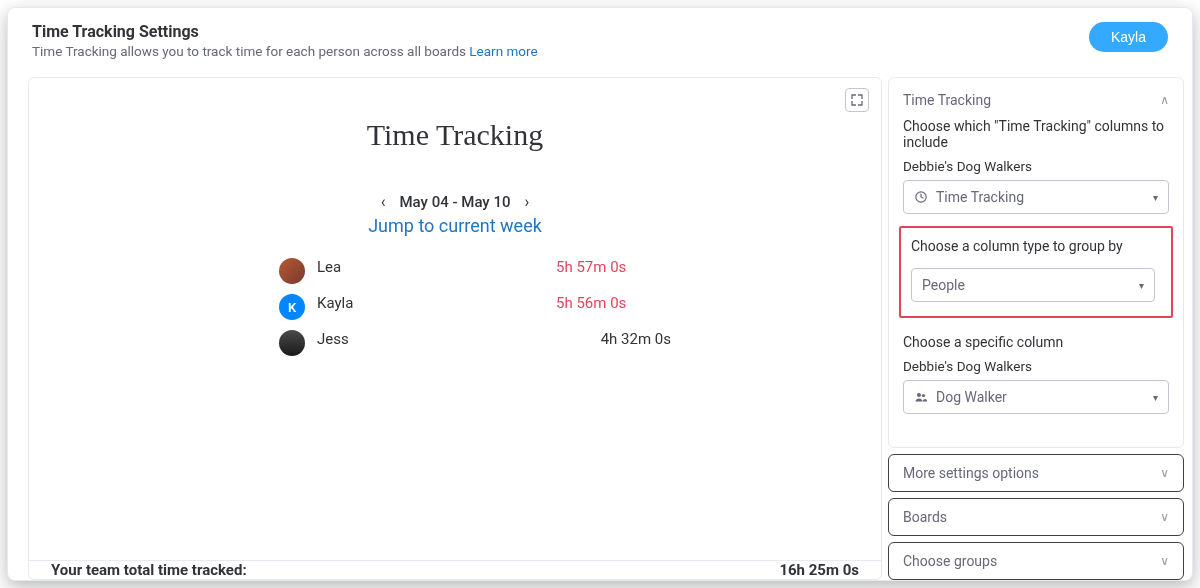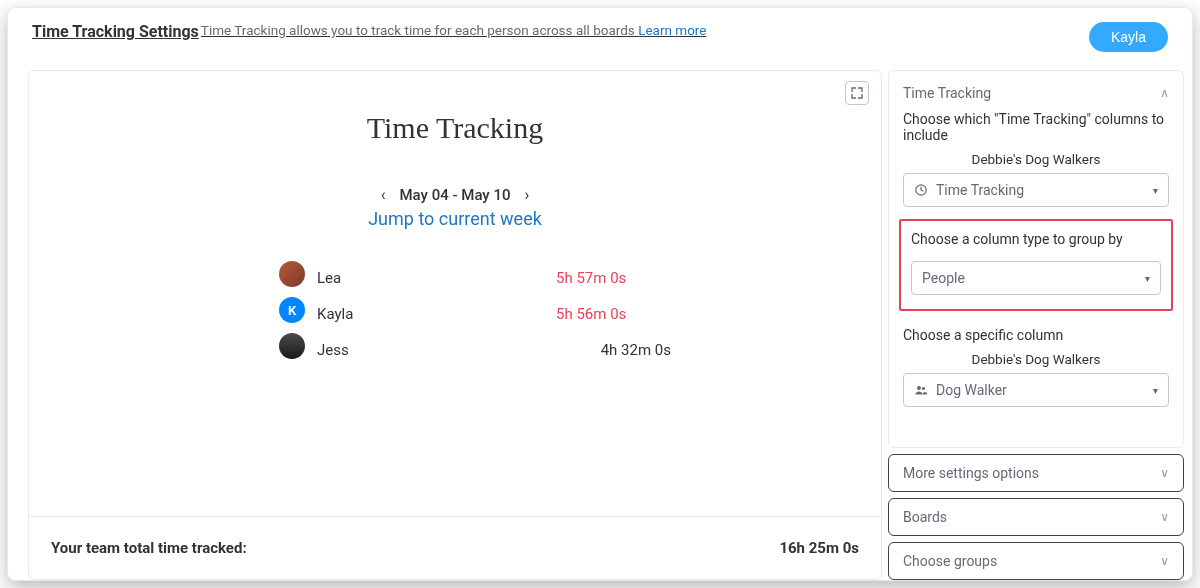--- a/index.html
+++ b/index.html
@@ -20,21 +20,21 @@
     flex-direction: column;
     overflow: hidden;
     background:#fff;
   }
   .header {
     padding: 14px 24px 8px 24px;
     display: flex;
     justify-content: space-between;
     align-items: flex-start;
   }
-  .header-left { display:flex; flex-direction:row; gap:2px;text-decoration:underline;}
+  .header-left { display:flex; flex-direction:column; gap:2px;}
   .header-title { font-size: 16px; font-weight: 700; color:#323338;}
   .header-sub  { font-size: 13.5px; color:#676879;}
   .header-sub a { color:#1f76c2; text-decoration:none; cursor:pointer;}
   .done-btn {
     background:#33aaff; 
     color:#fff; border:none; border-radius:18px;
     padding:7px 22px; font-size:14px; cursor:pointer;
     font-weight:500;
   }
   .body {
@@ -58,36 +58,36 @@
     font-family: Georgia, "Times New Roman", serif;
     font-size: 30px; font-weight:400; text-align:center;
     color:#323338; margin-bottom:40px;
   }
   .week-nav { display:flex; align-items:center; justify-content:center; gap:14px;}
   .chev { cursor:pointer; font-size:16px; color:#323338; user-select:none;}
   .week-range { font-size:15px; font-weight:500; color:#323338;}
   .jump { text-align:center; margin-top:4px;}
   .jump a { color:#1f76c2; font-size:18px; text-decoration:none; cursor:pointer;}
   .rows { margin-top:22px; padding:0 160px 0 200px;}
-  .row { display:flex; align-items:flex-end; height:36px; gap:12px;}
+  .row { display:flex; align-items:flex-start; height:36px; gap:12px;}
   .avatar {
     width:26px; height:26px; border-radius:50%;
     display:flex; align-items:center; justify-content:center;
     font-size:13px; font-weight:600; color:#fff;
     flex-shrink:0;
   }
   .avatar.lea  { background: linear-gradient(135deg,#b55a3a,#7a3a2a);}
   .avatar.kayla{ background:#0086ff;}
   .avatar.jess { background: linear-gradient(180deg,#4a4a4a,#1a1a1a);}
   .name { flex:0 0 200px; font-size:15px; color:#323338;}
   .time { margin-left:auto; font-size:15px;}
   .time.red { color:#e2445c;margin-left:27px;}
   .footer-bar {
     border-top:1px solid #e6e9ef;
-    padding:22px 22px;
+    padding:0 22px;
     display:flex; justify-content:space-between;
     font-size:15px;
   }
   .footer-bar .total { font-weight:700;}
   .sidebar {
     width:296px;
     margin:10px 8px 0 0;
     display:flex; flex-direction:column;
     gap:0;
   }
@@ -97,34 +97,34 @@
     background:#fff;
     display:flex; flex-direction:column;
   }
   .panel-header {
     display:flex; justify-content:space-between; align-items:center;
     color:#676879; font-size:14px;
     padding:4px 0 10px 0;
   }
   .chev-sm { font-size:12px; color:#9699a6;}
   .panel .label { font-size:14px; color:#323338; margin-bottom:8px;}
-  .panel .sublabel { font-size:13.5px; color:#323338; margin-bottom:6px;text-align:center;}
+  .panel .sublabel { font-size:13.5px; color:#323338; margin-bottom:6px;}
   .select {
     width:100%; height:34px;
     border:1px solid #c3c6d4; border-radius:4px;
     background:#fff; padding:0 10px;
     display:flex; align-items:center; gap:8px;
     cursor:pointer; color:#676879; font-size:14px;
     position:relative;
   }
   .select .caret { margin-left:auto; font-size:10px; color:#676879;}
   .icon-sm { width:14px; height:14px; display:inline-flex; align-items:center; justify-content:center;}
   .highlight-box {
     border:2px solid #e2445c; border-radius:2px;
-    padding:10px 10px 14px 10px;
+    padding:10px 16px 14px 10px;
     margin: 12px -4px 6px -4px;
   }
   .section-gap { margin-top:10px; margin-bottom:10px;}
   .collapsed-row {
     border:1px solid #404040; border-radius:6px;
     height:38px; background:#fff;
     display:flex; align-items:center; justify-content:space-between;
     padding:0 14px; cursor:pointer;
     color:#676879; font-size:14px;
     margin-top:6px;

